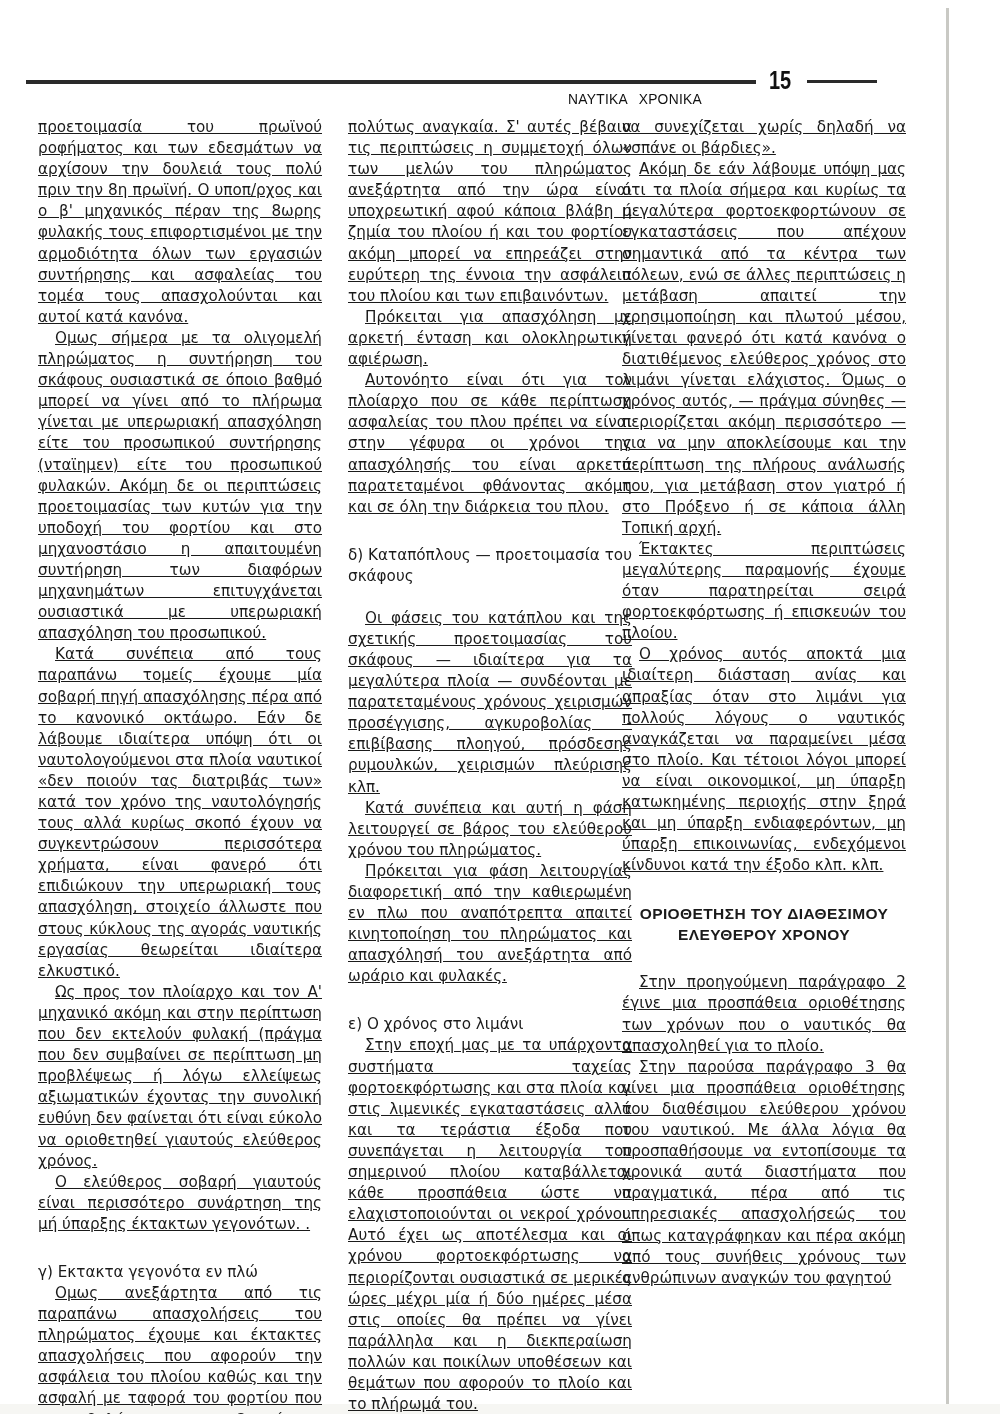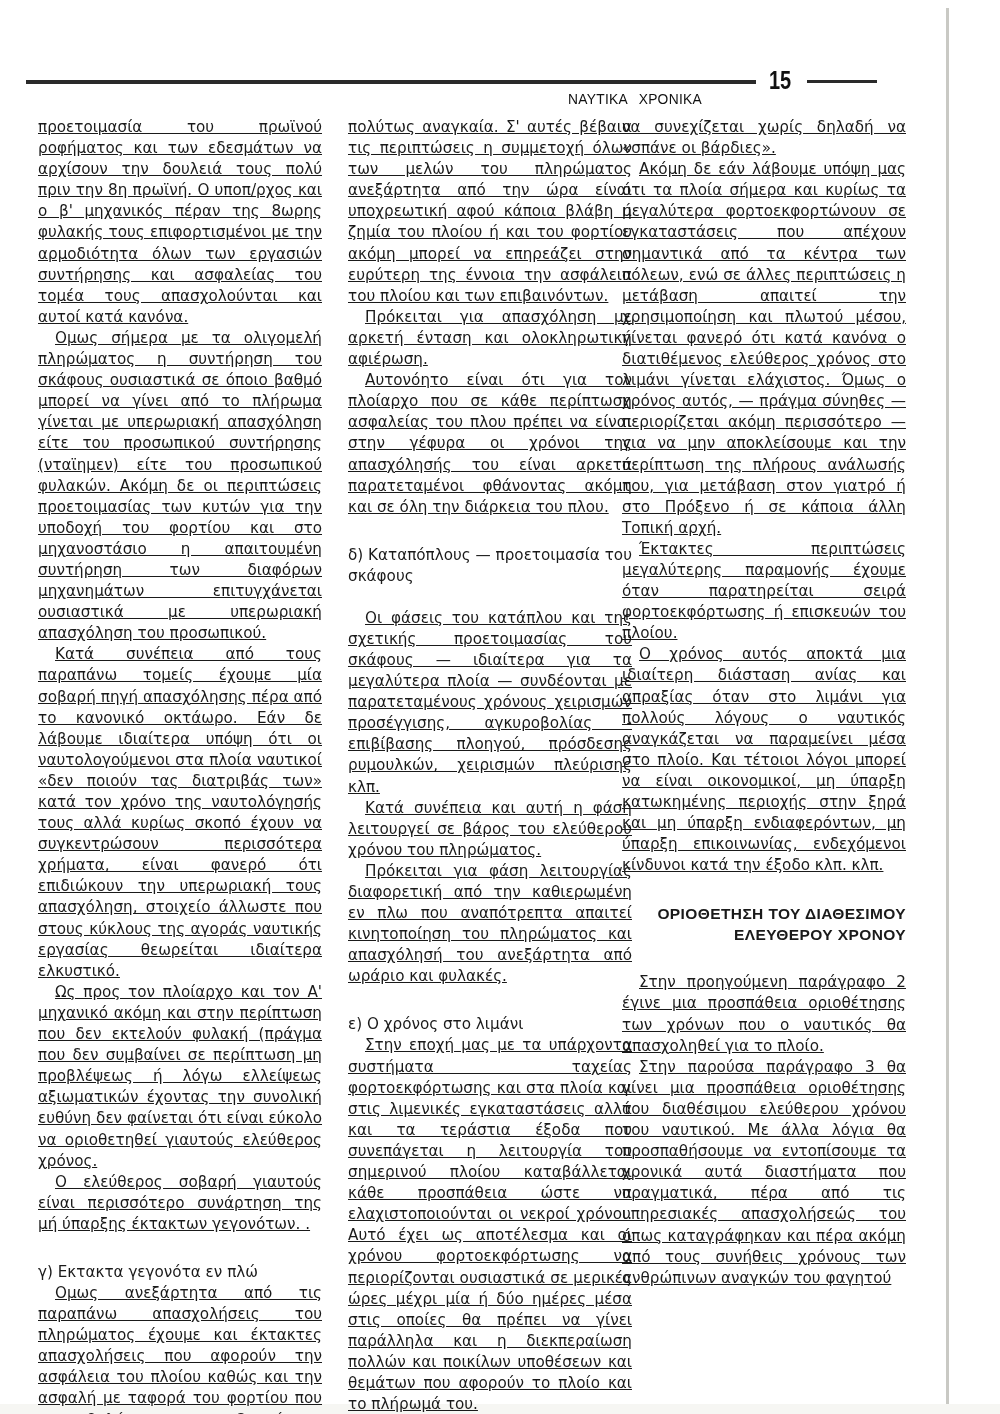--- a/index.html
+++ b/index.html
@@ -47,21 +47,21 @@
     .column p { margin: 0; text-indent: 0; text-decoration: underline; }
     .column p.indent { text-indent: 17px; }
     .column p.no-indent { text-indent: 0; }
     .heading {
       font-weight: normal; margin: 0; line-height: 21px; font-size: 15.2px;
       text-align: left;
     }
     .caps-heading {
       font-family: "Liberation Sans", sans-serif; font-weight: bold;
       font-size: 15.5px; line-height: 21px; letter-spacing: 0.4px; margin: 0;
-      text-align: right;
+      text-align: center;
     }
     .gap-lg { height: 27px; }
     .gap-md { height: 21px; }
   </style>
 </head>
 <body>
 
 <div class="page-edge"></div>
 <div class="page-bottom"></div>
 

